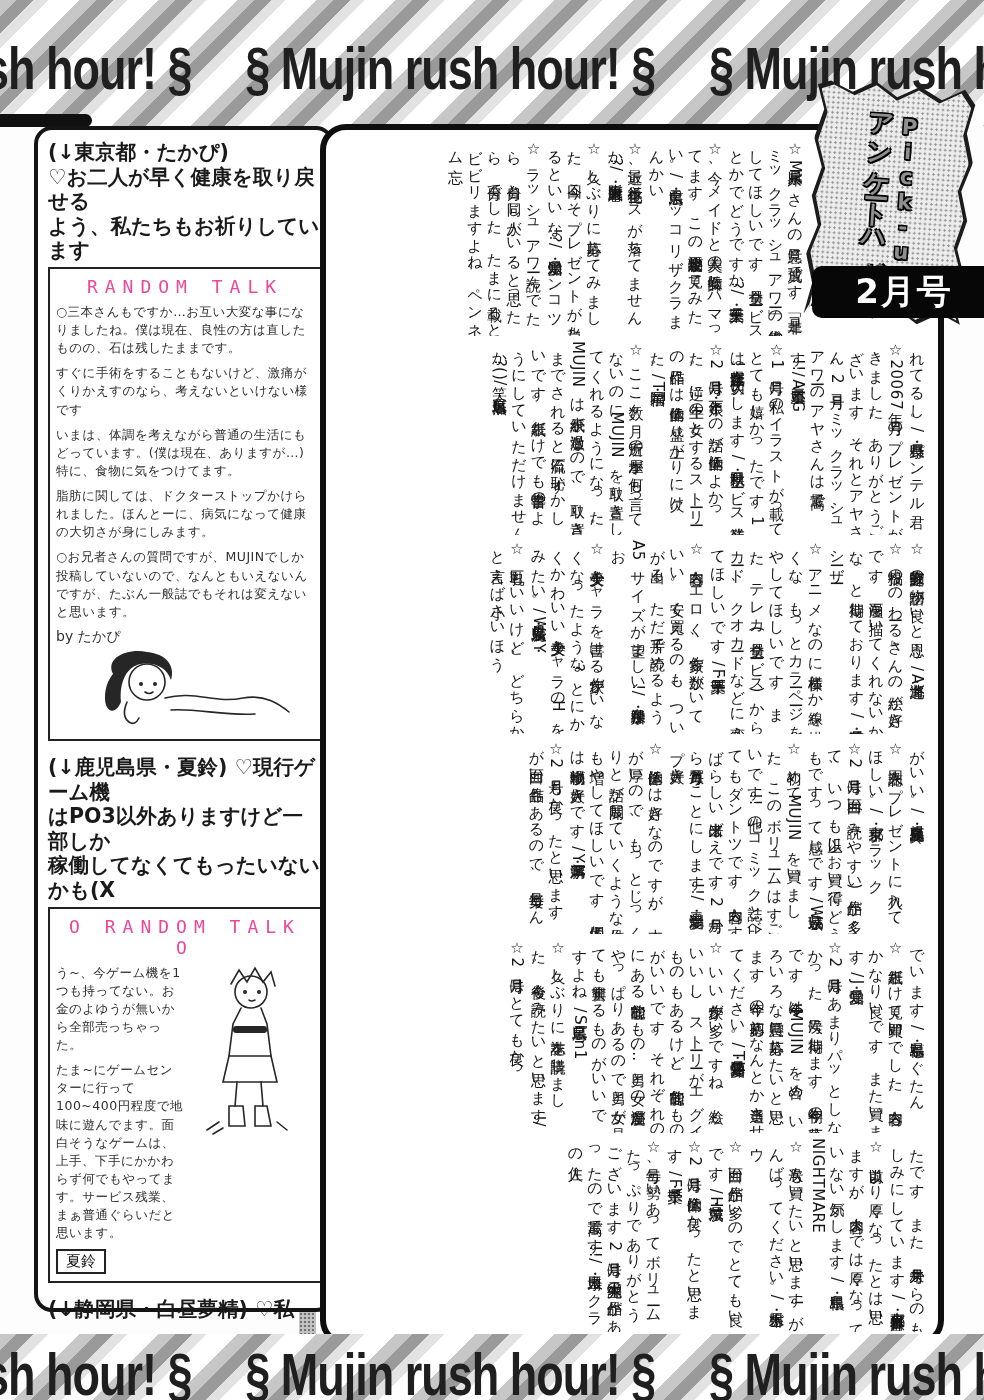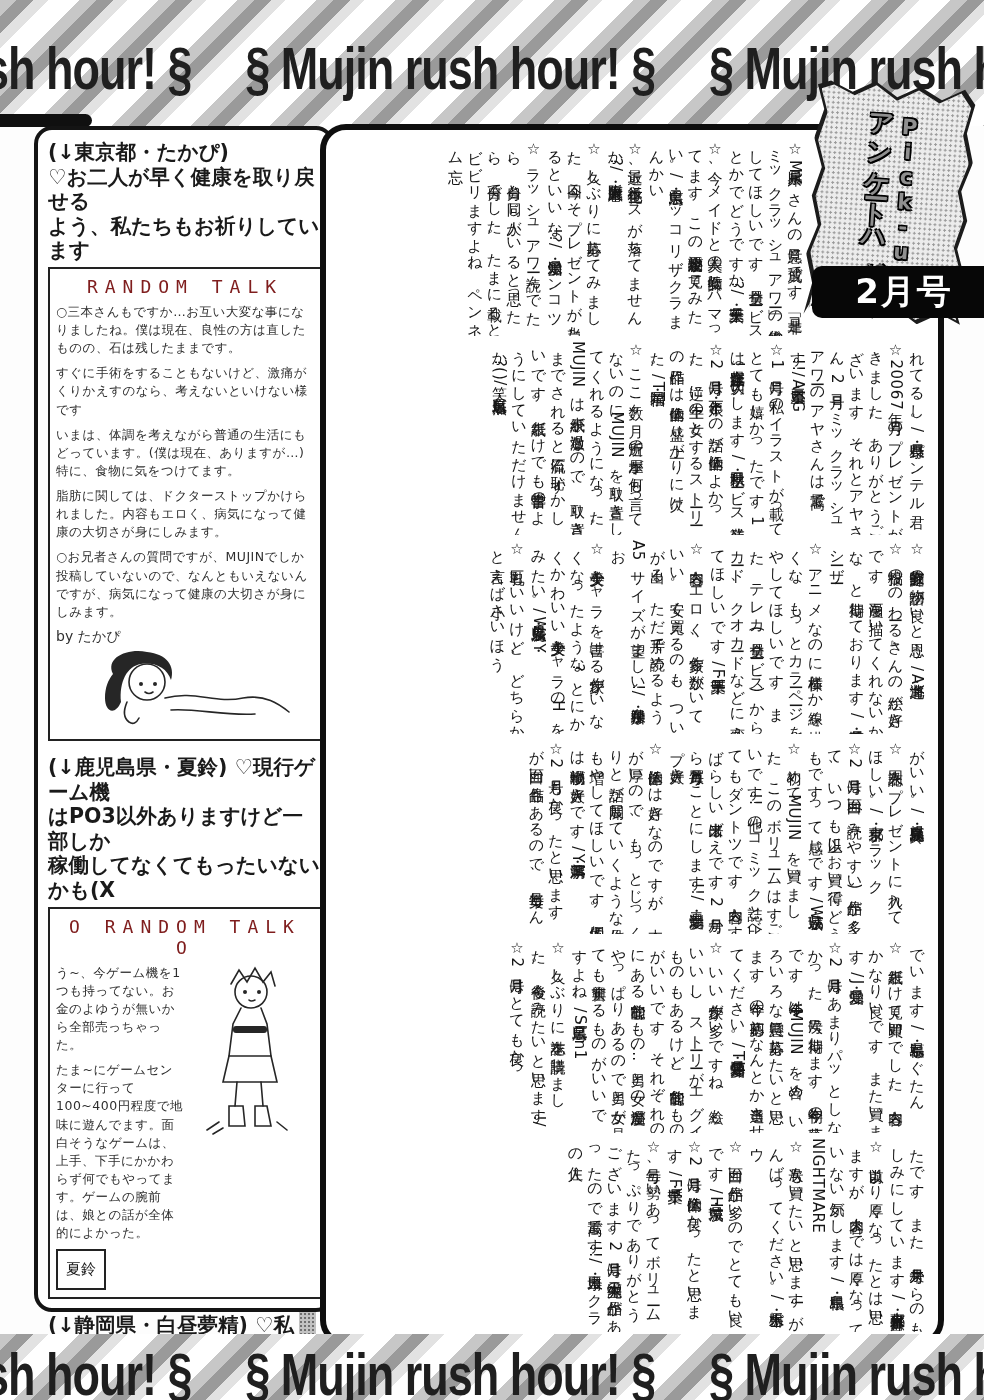--- a/index.html
+++ b/index.html
@@ -24,24 +24,24 @@
   .strip{position:absolute;left:299px;top:128px;width:17px;height:1206px;background-color:#c2c2c2;
          background-image:radial-gradient(#6f6f6f 1px,transparent 1.3px);background-size:4px 4px;}
 
   
   .letters-frame{position:absolute;left:34px;top:126px;width:300px;height:1186px;background:#fff;
                  border:4px solid #141414;border-radius:18px;padding:10px 8px 8px 10px;}
   .letter{margin-bottom:14px;}
   .letter-header{font-weight:bold;font-size:20.5px;line-height:1.2;letter-spacing:0;}
   .letter-box{border:2px solid #222;background:#fff;margin-top:4px;padding:7px 6px;position:relative;}
   .letter-box-title{font-family:"DejaVu Sans Mono",monospace;font-size:18px;letter-spacing:7px;
-                    text-align:center;color:#7f1d1d;margin:0 0 6px 0;}
+                    text-align:center;color:#ec4899;margin:0 0 6px 0;}
   .hand p{margin:0 0 7px 0;font-size:12.5px;line-height:1.45;color:#2e2e2e;letter-spacing:.5px;}
   .hand-sig{text-align:left;font-size:14px;color:#2e2e2e;margin-top:2px;}
-  .sig-box{display:inline-block;border:2px solid #222;padding:9px 8px;font-size:15px;}
+  .sig-box{display:inline-block;border:2px solid #222;padding:1px 8px;font-size:15px;}
   .doodle{display:block;margin:0 auto;}
 
   
   .main-box{position:absolute;left:320px;top:124px;width:624px;height:1222px;background:#fff;
             border:6px solid #0e0e0e;border-radius:26px;padding:10px 10px 8px 10px;
             display:flex;flex-direction:column;justify-content:space-between;}
   .band{writing-mode:vertical-rl;text-orientation:mixed;height:194px;width:100%;overflow:hidden;
         font-size:15px;line-height:1.3;letter-spacing:.5px;color:#161616;}
   .band p{margin:0 2px;}
   .band.first{padding-right:122px;height:196px;}
@@ -89,22 +89,22 @@
         <div>(↓東京都・たかぴ)</div>
         <div>♡お二人が早く健康を取り戻せる</div>
         <div>よう、私たちもお祈りしています</div>
       </div>
       <div class="letter-box">
         <p class="letter-box-title">RANDOM TALK</p>
         <div class="hand">
           <p>○三本さんもですか…お互い大変な事になりましたね。僕は現在、良性の方は直したものの、石は残したままです。</p>
           <p>すぐに手術をすることもないけど、激痛がくりかえすのなら、考えないといけない様です</p>
           <p>いまは、体調を考えながら普通の生活にもどっています。(僕は現在、ありますが…)特に、食物に気をつけてます。</p>
-          <p>脂肪に関しては、ドクターストップかけられました。内容もエロく、病気になって健康の大切さが身にしみます。</p>
-          <p>○お兄者さんの質問ですが、MUJINでしか投稿していないので、なんともいえないんですが、病気になって健康の大切さが身にしみます。</p>
+          <p>脂肪に関しては、ドクターストップかけられました。ほんとーに、病気になって健康の大切さが身にしみます。</p>
+          <p>○お兄者さんの質問ですが、MUJINでしか投稿していないので、なんともいえないんですが、たぶん一般誌でもそれは変えないと思います。</p>
         </div>
         <div class="hand-sig">by たかぴ</div>
         <svg class="doodle" width="220" height="86" viewBox="0 0 220 86">
           <path class="fill" d="M38,28 C30,12 52,2 72,6 C92,8 100,20 96,34 C92,22 80,16 66,18 C52,20 44,36 46,56 C40,70 30,66 30,52 C30,42 33,34 38,28 Z"></path>
           <circle class="ln" cx="72" cy="36" r="18"></circle>
           <circle class="fill" cx="66" cy="38" r="2"></circle>
           <circle class="fill" cx="80" cy="38" r="2"></circle>
           <path class="ln" d="M70,46 Q74,49 78,46"></path>
           <path class="ln" d="M52,56 Q46,70 54,76 Q60,80 64,72"></path>
           <path class="ln" d="M90,52 C120,44 140,58 168,52 C190,48 204,58 214,66"></path>
@@ -117,21 +117,21 @@
       <div class="letter-header">
         <div>(↓鹿児島県・夏鈴) ♡現行ゲーム機</div>
         <div>はPO3以外ありますけど一部しか</div>
         <div>稼働してなくてもったいないかも(X</div>
       </div>
       <div class="letter-box">
         <p class="letter-box-title">O RANDOM TALK O</p>
         <div style="display:flex;">
           <div class="hand" style="width:128px;flex:none;">
             <p>う~、今ゲーム機を1つも持ってない。お金のよゆうが無いから全部売っちゃった。</p>
-            <p>たま~にゲームセンターに行って100~400円程度で地味に遊んでます。面白そうなゲームは、上手、下手にかかわらず何でもやってます。ゲームの腕前は、娘との話が全体的によかった。</p>
+            <p>たま~にゲームセンターに行って100~400円程度で地味に遊んでます。面白そうなゲームは、上手、下手にかかわらず何でもやってます。サービス残業、まぁ普通ぐらいだと思います。</p>
             <div class="sig-box">夏鈴</div>
           </div>
           <svg class="doodle" width="92" height="172" viewBox="0 0 92 172">
             <path class="ln" d="M28,20 L36,6 L44,18 L52,4 L60,18 L68,8 L72,22"></path>
             <circle class="ln" cx="48" cy="28" r="16"></circle>
             <circle class="fill" cx="42" cy="28" r="2"></circle>
             <circle class="fill" cx="56" cy="28" r="2"></circle>
             <path class="ln" d="M46,36 Q48,38 52,36"></path>
             <path class="ln" d="M38,44 L30,60 L26,92 L68,92 L64,60 L58,44"></path>
             <rect class="fill" x="30" y="62" width="34" height="7" rx="3"></rect>

